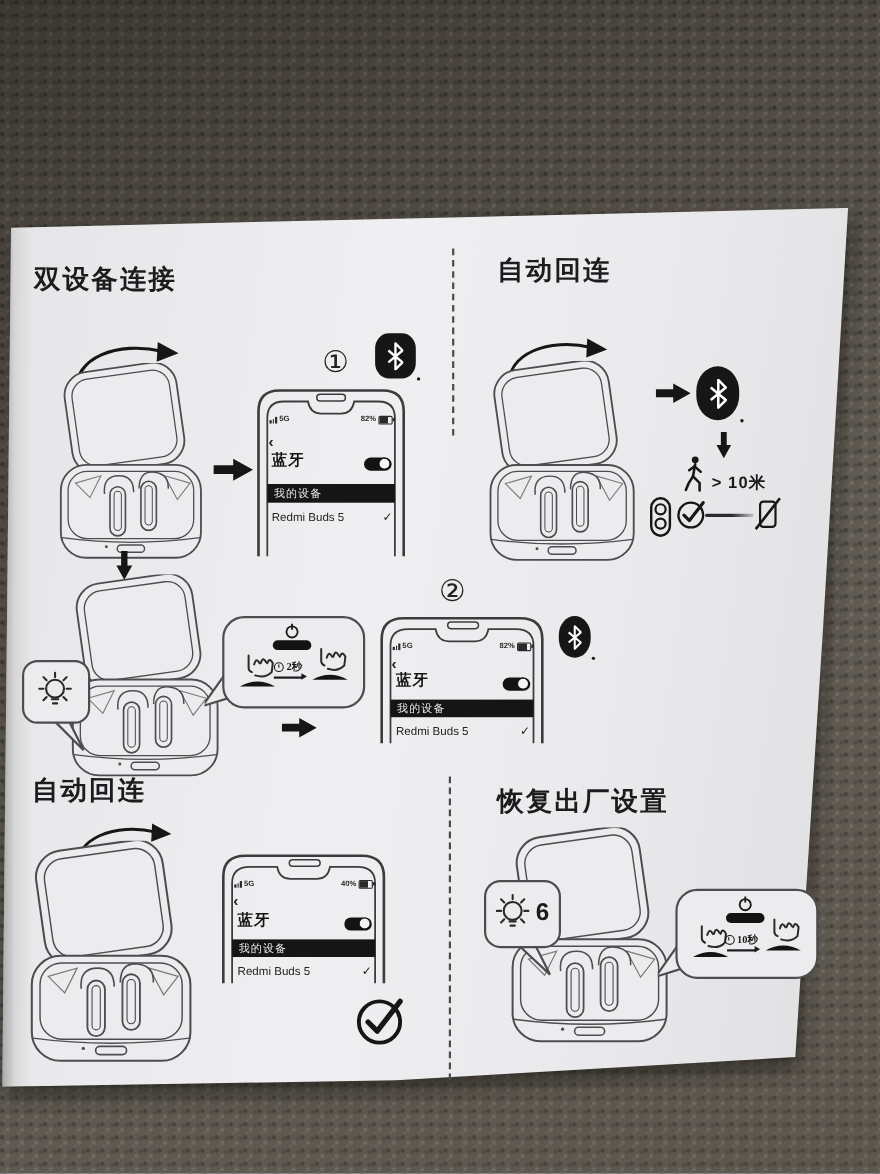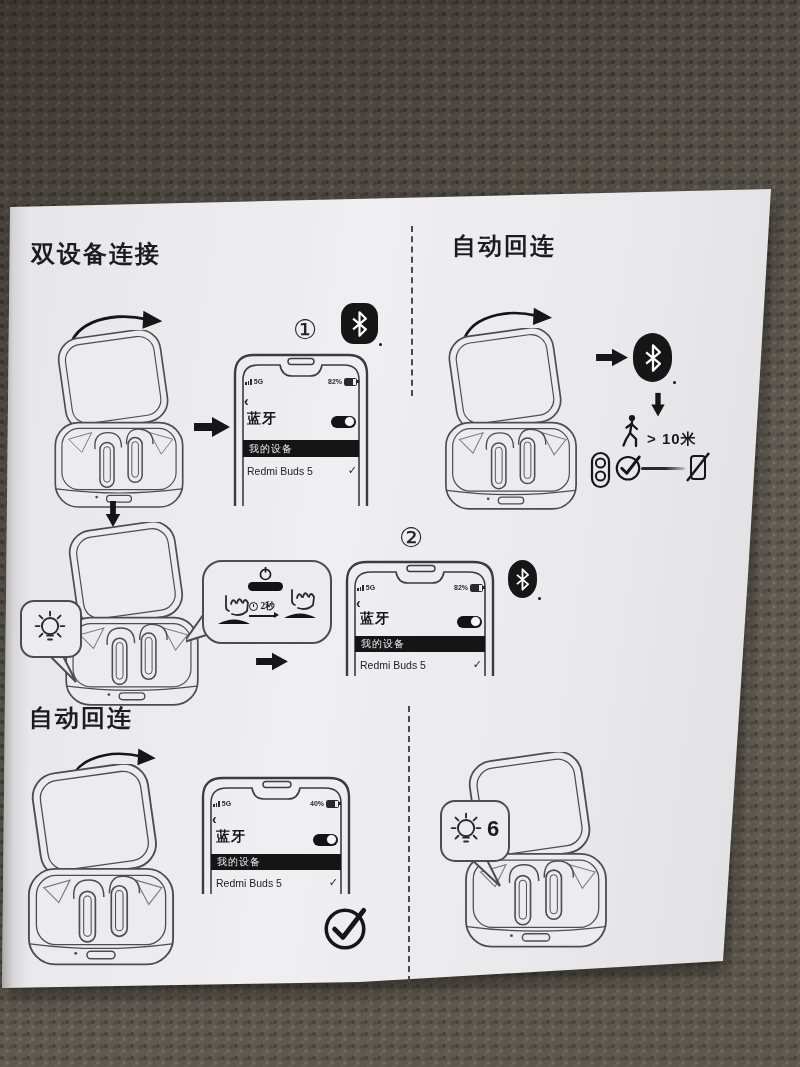--- a/index.html
+++ b/index.html
@@ -388,30 +388,54 @@
       <span class="chk">✓</span>
     </div>
   </div>
 
   <svg style="position:absolute;left:320px;top:902px;width:50px;height:50px">
       <use href="#checkCircle"></use>
     </svg>
 
   <div class="vdash" style="left:408px;top:706px;height:276px;"></div>
 
+  <div class="t sec-title" style="left:452px;top:712px;">恢复出厂设置</div>
 
   <svg style="position:absolute;left:456px;top:752px;width:160px;height:200px">
       <use href="#caseSym"></use>
     </svg>
 
   <div class="bubble" style="left:438px;top:798px;width:78px;height:90px;">
     <svg width="78" height="90" viewBox="0 0 78 90">
       <polygon points="32,60 62,88 48,60" fill="#ececee" stroke="#4d4d50" stroke-width="2"></polygon>
       <rect x="3" y="3" width="68" height="60" rx="14" fill="#ececee" stroke="#4d4d50" stroke-width="2"></rect>
     </svg>
     <svg style="position:absolute;left:7px;top:10px;width:44px;height:44px">
         <use href="#bulb"></use>
       </svg>
     <div class="blinknum" style="left:49px;top:18px;">6</div>
   </div>
 
+  <div class="bubble" style="left:598px;top:806px;width:150px;height:90px;">
+    <svg width="150" height="90" viewBox="0 0 150 90">
+      <polygon points="22,48 -2,82 30,72" fill="#ececee" stroke="#4d4d50" stroke-width="2"></polygon>
+      <rect x="17" y="3" width="128" height="80" rx="19" fill="#ececee" stroke="#4d4d50" stroke-width="2"></rect>
+    </svg>
+    <svg style="position:absolute;left:72px;top:8px;width:15px;height:15px">
+        <use href="#powerIco"></use>
+      </svg>
+    <div class="pill-btn" style="left:62px;top:24px;width:35px;height:9px;"></div>
+    <svg style="position:absolute;left:30px;top:34px;width:36px;height:32px">
+        <use href="#handPress"></use>
+      </svg>
+    <svg style="position:absolute;left:96px;top:28px;width:36px;height:32px">
+        <use href="#handPress"></use>
+      </svg>
+    <div class="hold-center" style="left:61px;top:42px;">
+      <span class="hold-label">
+          <span class="clockdot"></span>
+          <span>10秒</span>
+        </span>
+      <span class="harrow"></span>
+    </div>
+  </div>
 
 </div>
 
 </body></html>

